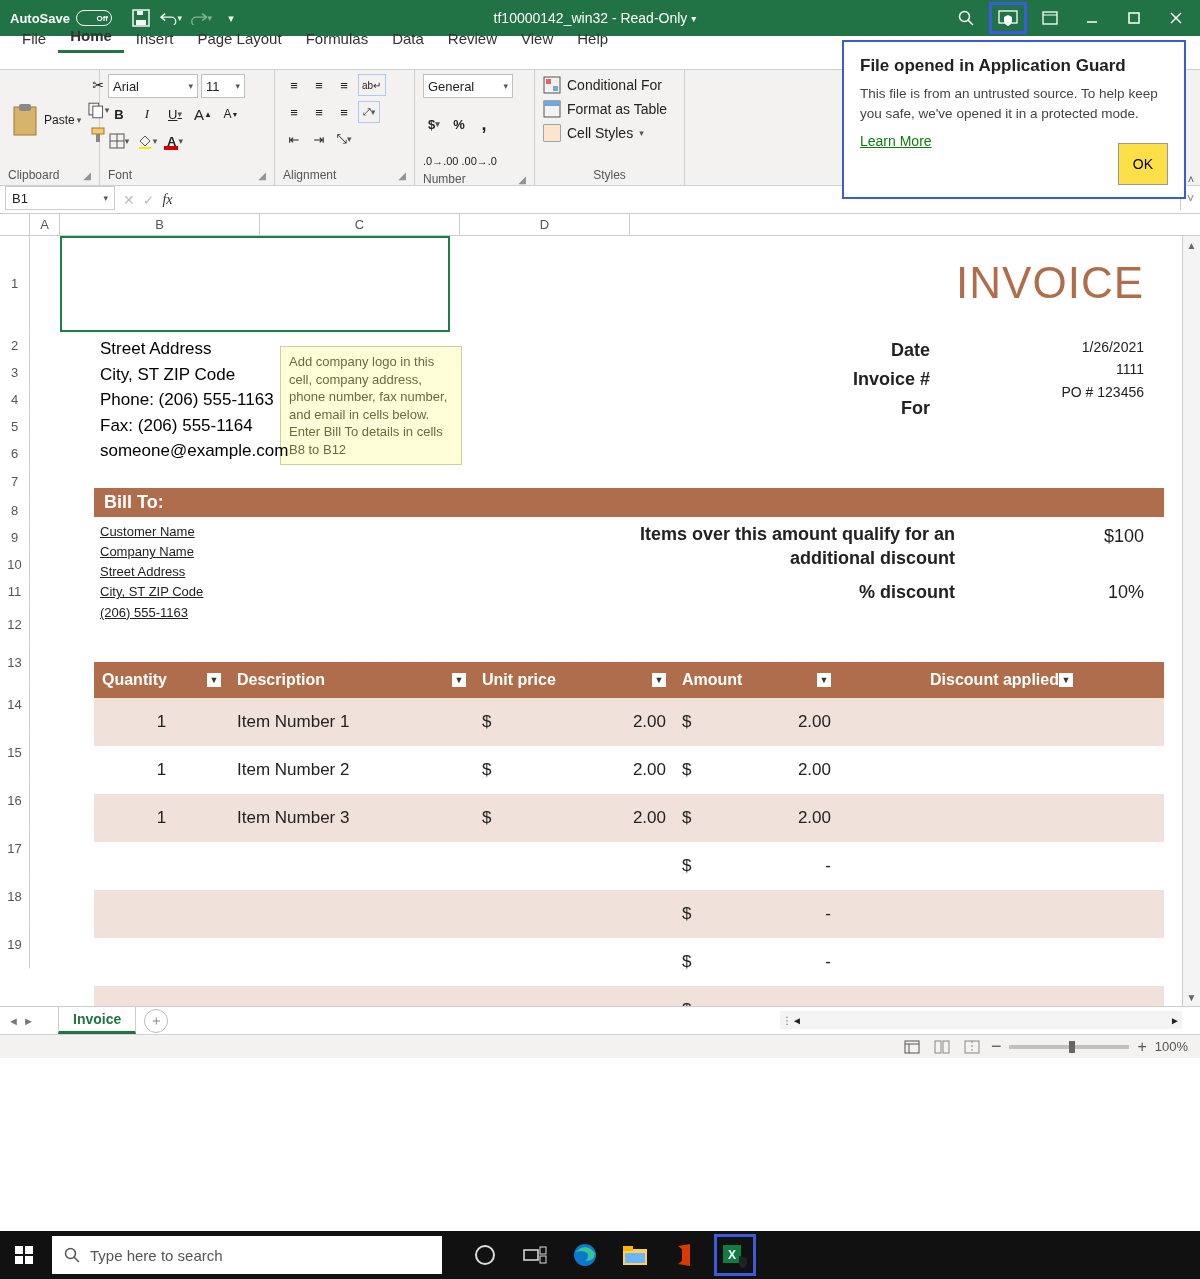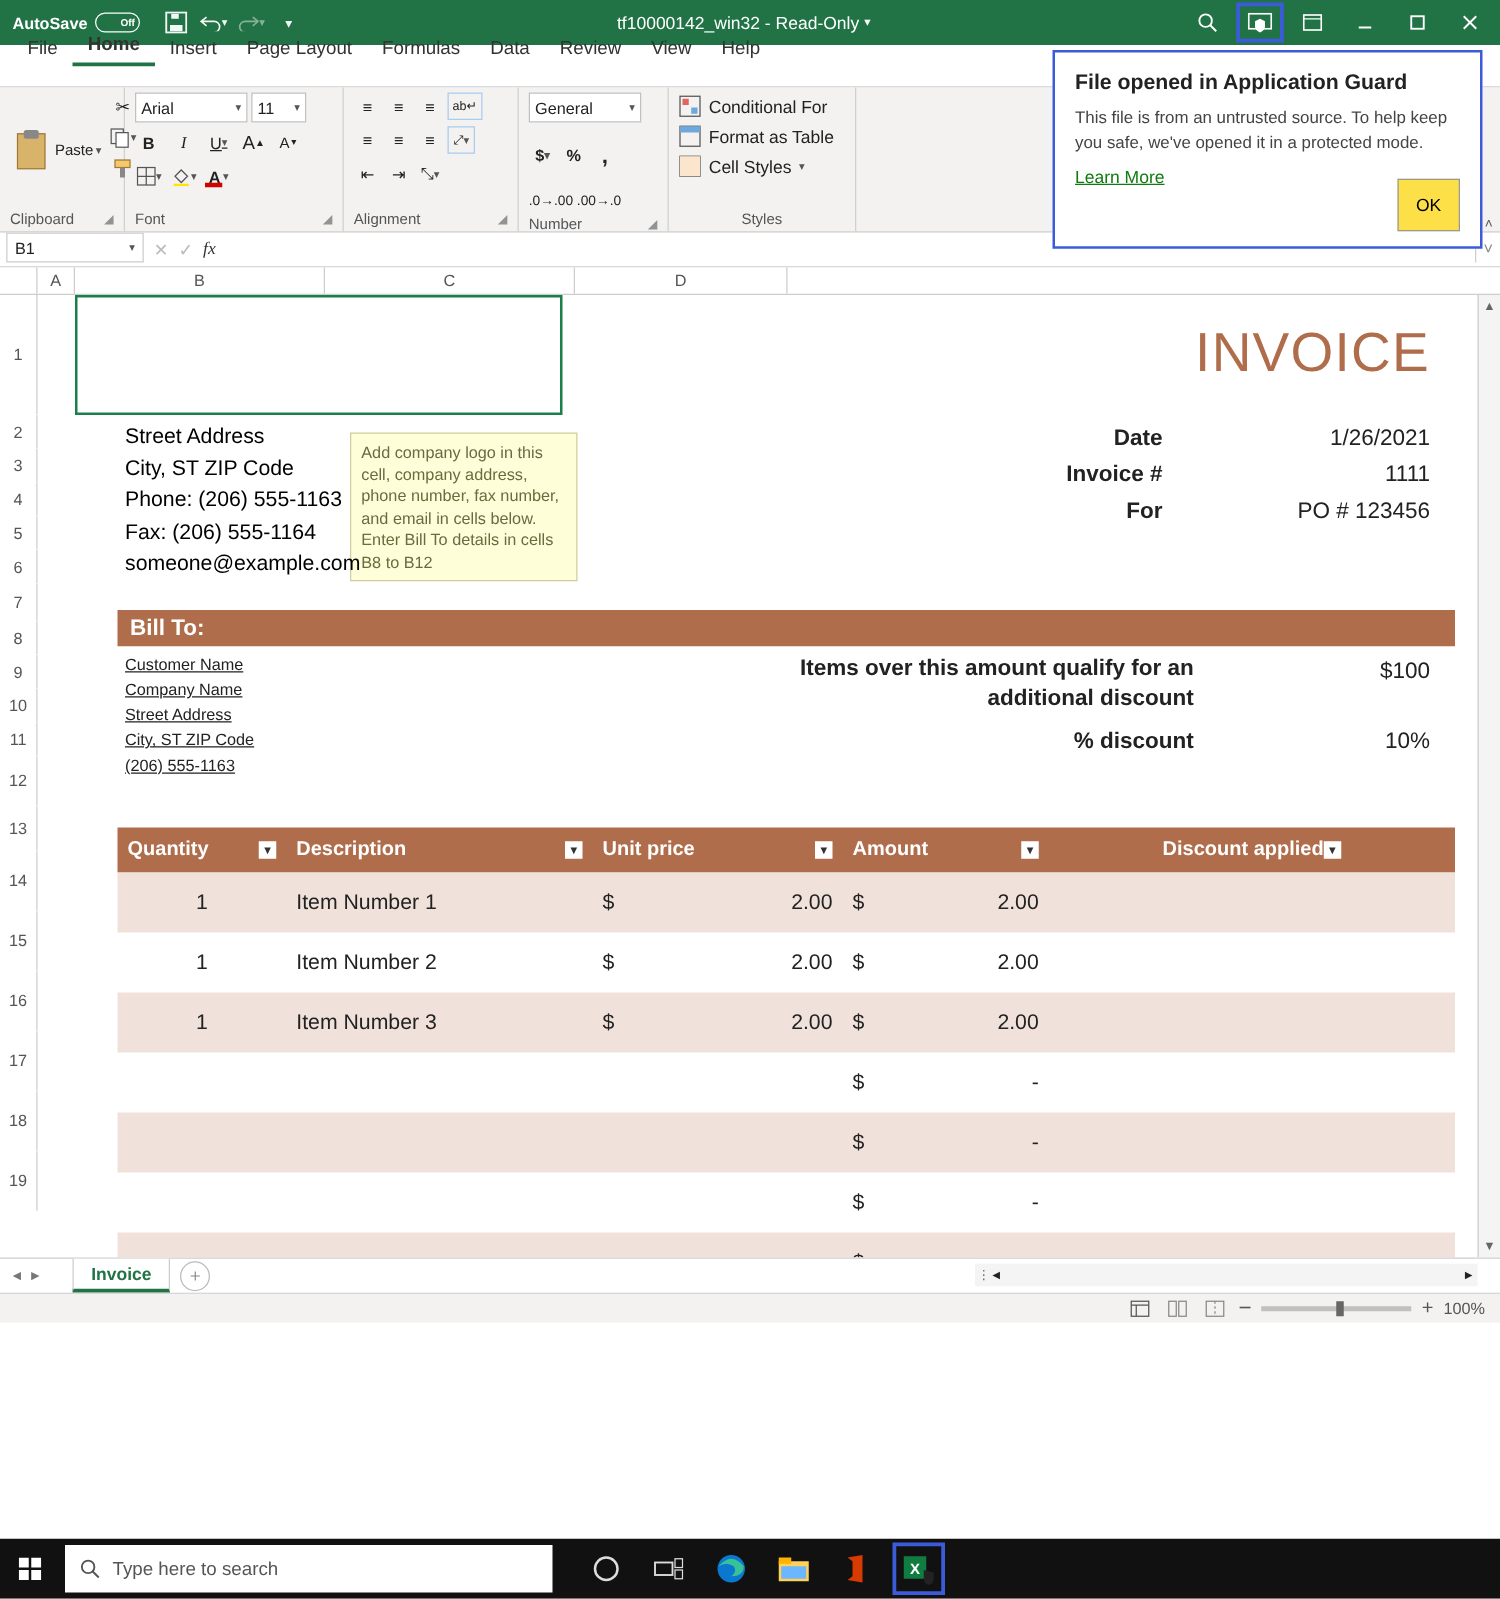--- a/index.html
+++ b/index.html
@@ -84,21 +84,21 @@
   .rn.r14,.rn.r15,.rn.r16,.rn.r17,.rn.r18,.rn.r19,.rn.r20{height:48px;}
 
   .sheet { position:absolute; left:30px; top:0; right:0; }
 
   .invoice-title { font-size:44px; font-weight:400; color:var(--brown); position:absolute; top:22px; right:56px; letter-spacing:1px; }
   .sel-cell { position:absolute; top:0; left:30px; width:390px; height:96px; border:2px solid #1a7f48; }
   .tooltip { position:absolute; top:110px; left:250px; width:182px; background:var(--tooltip-bg); border:1px solid #d0cda0; padding:6px 8px; font-size:13px; color:#6b6b40; line-height:1.35; }
 
   .addr { position:absolute; top:100px; left:70px; font-size:17px; color:#000; line-height:1.5; }
   .meta-labels { position:absolute; top:100px; right:270px; text-align:right; font-size:18px; font-weight:700; line-height:1.6; }
-  .meta-vals { position:absolute; top:100px; right:56px; text-align:right; font-size:18px; line-height:1.6; }
+  .meta-vals { position:absolute; top:100px; right:56px; text-align:right; font-size:14px; line-height:1.6; }
 
   .billto-bar { position:absolute; top:252px; left:64px; right:36px; background:var(--brown); color:#fff; font-size:18px; font-weight:700; padding:4px 10px; }
   .bill-left { position:absolute; top:286px; left:70px; font-size:13px; line-height:1.55;text-decoration:underline; }
   .qual-label { position:absolute; top:286px; right:245px; width:320px; text-align:right; font-size:18px; font-weight:700; line-height:1.35; }
   .qual-val { position:absolute; top:290px; right:56px; font-size:18px; }
   .disc-label { position:absolute; top:346px; right:245px; font-size:18px; font-weight:700; }
   .disc-val { position:absolute; top:346px; right:56px; font-size:18px; }
 
   .tbl { position:absolute; top:426px; left:64px; right:36px; }
   .thead { background:var(--brown); color:#fff; height:36px; display:flex; align-items:center; font-size:16px; font-weight:700; }

